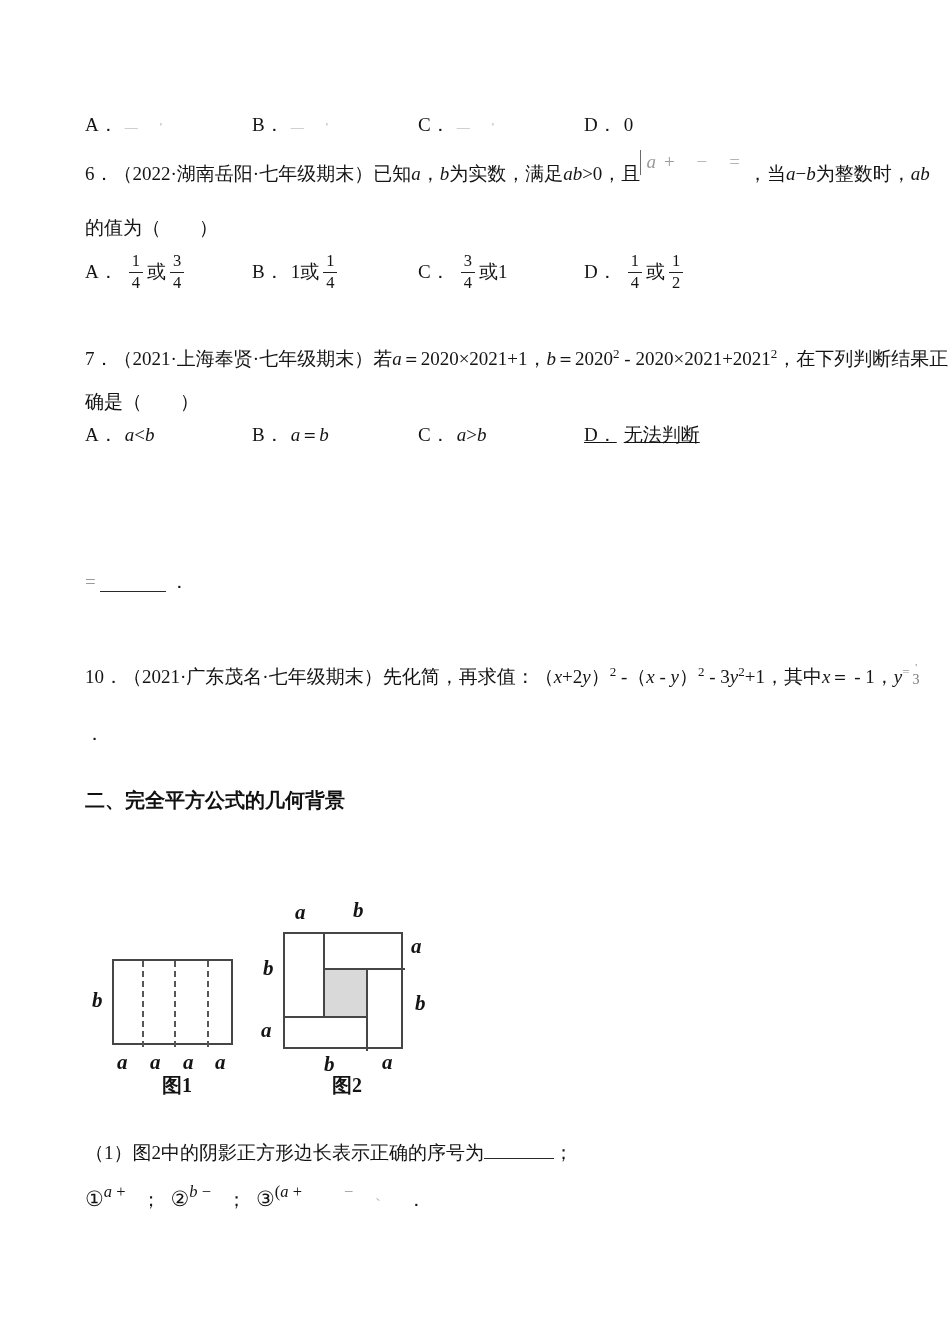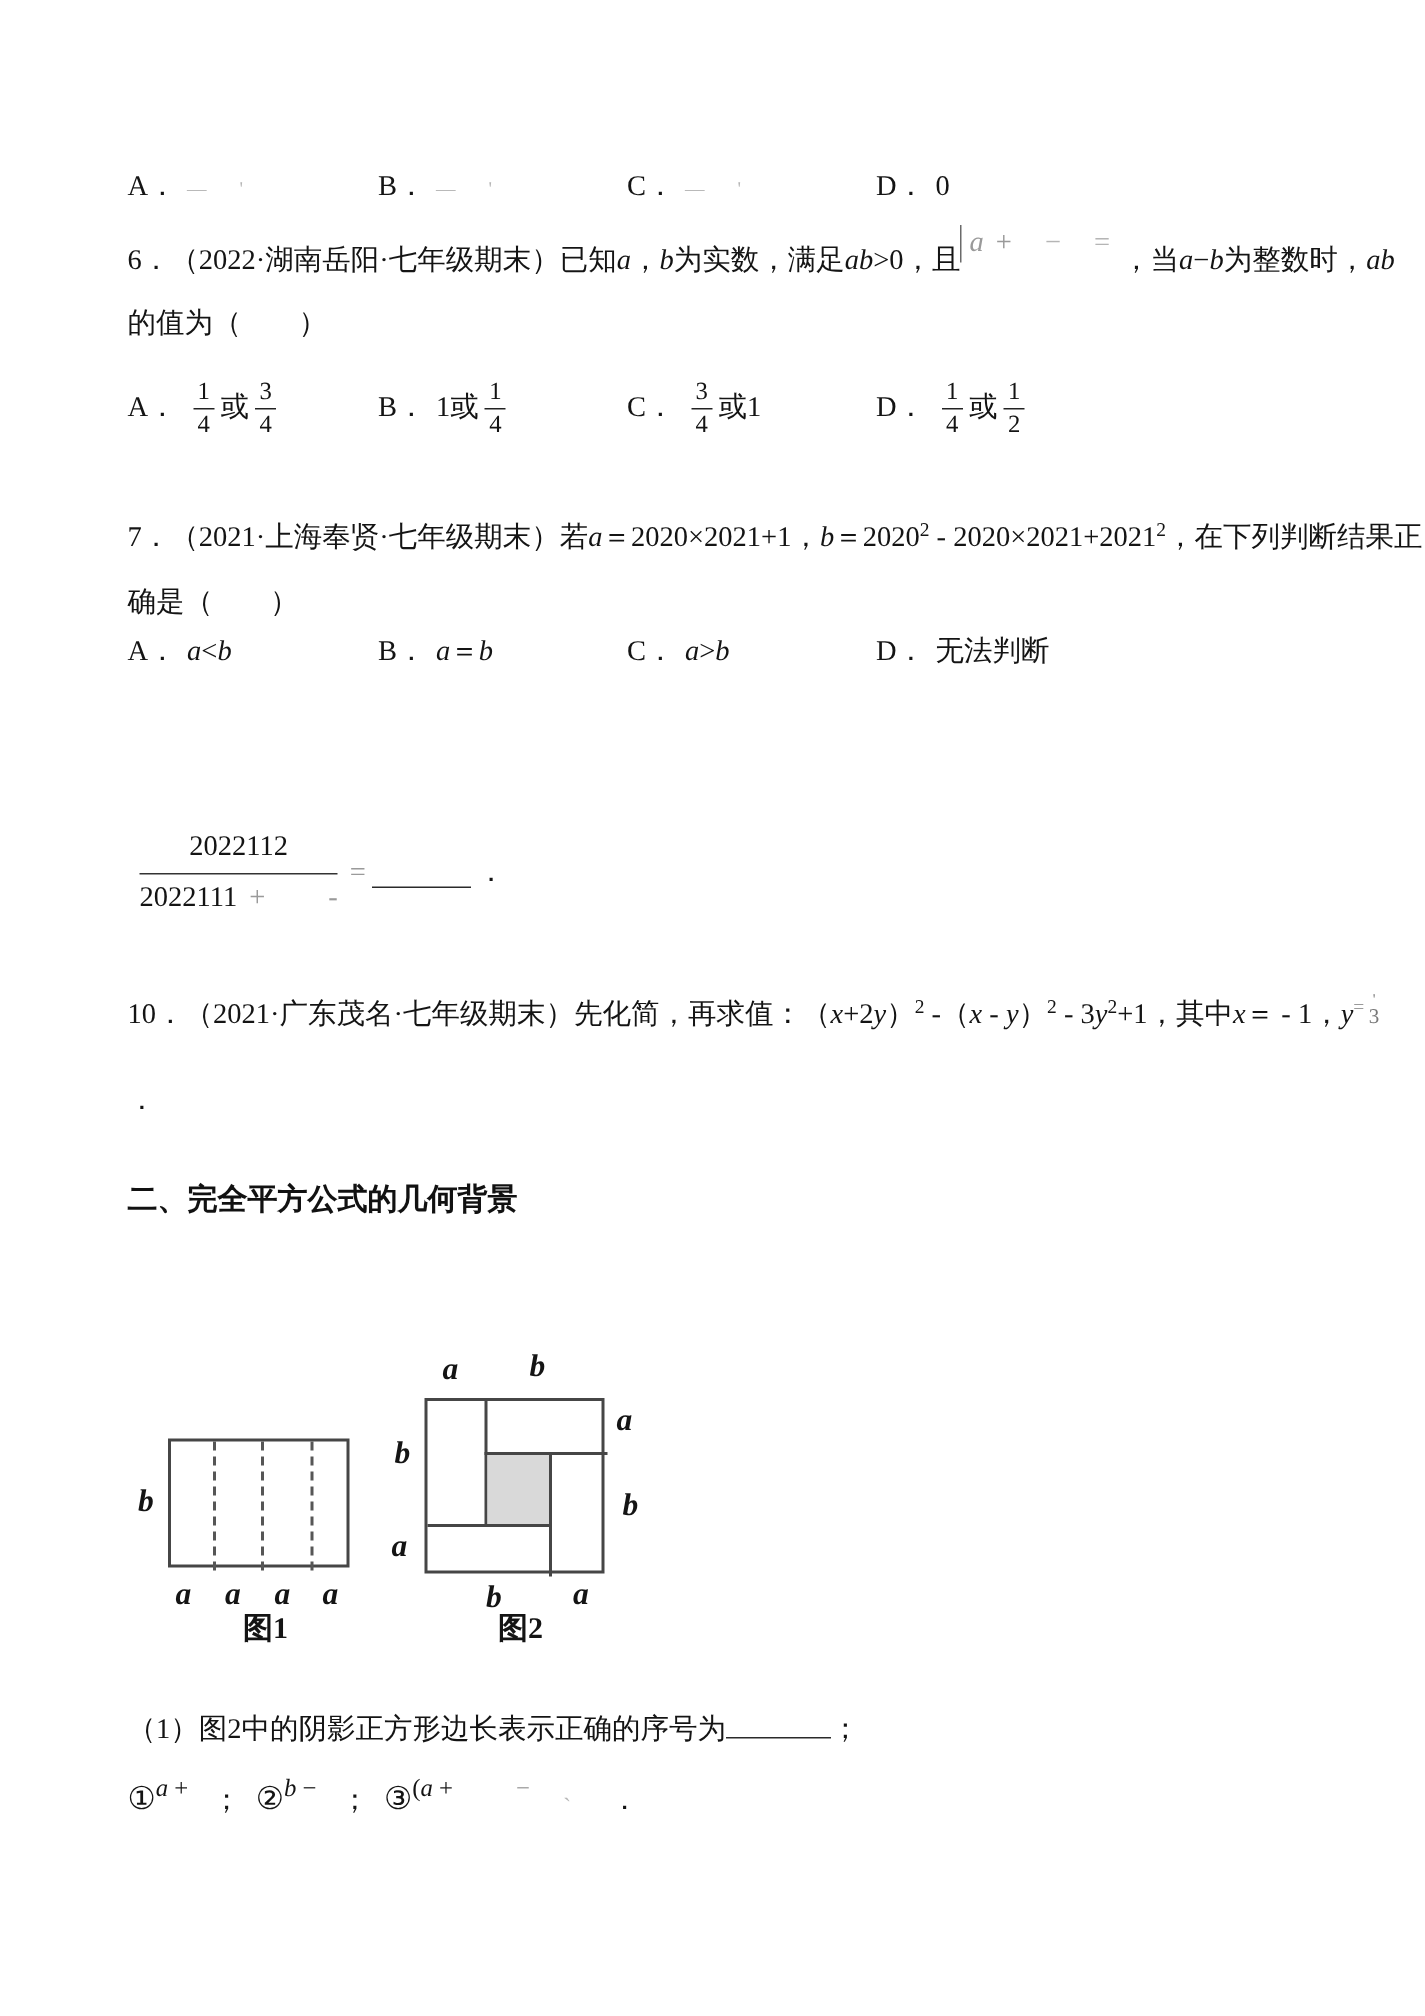--- a/index.html
+++ b/index.html
@@ -57,21 +57,21 @@
   <div class="line" style="left:0; top:113px; width:950px;">
     <span style="position:absolute; left:85px;"><span class="opt-label">A．</span><span><span class="faded small">—</span><span class="faded small gap2">'</span></span></span>
     <span style="position:absolute; left:252px;"><span class="opt-label">B．</span><span><span class="faded small">—</span><span class="faded small gap2">'</span></span></span>
     <span style="position:absolute; left:418px;"><span class="opt-label">C．</span><span><span class="faded small">—</span><span class="faded small gap2">'</span></span></span>
     <span style="position:absolute; left:584px;"><span class="opt-label">D．</span><span><span>0</span></span></span>
   </div>
 
   <div class="line" style="left:85px; top:162px;">
     <span><span>6．（2022·湖南岳阳·七年级期末）已知</span><span class="it">a</span><span>，</span><span class="it">b</span><span>为实数，满足</span><span class="it">ab</span><span>&gt;0，且</span></span><span class="mformula"><span><span class="it faded2">a</span><span class="faded2 gap1">+</span><span class="faded gap2">−</span><span class="faded gap2">=</span></span></span><span><span>，当</span><span class="it">a</span><span>−</span><span class="it">b</span><span>为整数时，</span><span class="it">ab</span></span>
   </div>
-  <div class="line" style="left:85px; top:204px;text-align:center;"><span><span>的值为（　　）</span></span></div>
+  <div class="line" style="left:85px; top:216px;text-align:center;"><span><span>的值为（　　）</span></span></div>
   <div class="line" style="left:0; top:246px; width:950px; height:52px;">
     <span class="flex" style="position:absolute; left:85px;  height:52px;">
         <span class="opt-label">A．</span>
         <span class="flex">
           <span class="frac">
             <span class="fn">1</span>
             <span class="fd">4</span>
           </span>
           <span>或</span>
           <span class="frac">
@@ -115,29 +115,25 @@
         </span>
       </span>
   </div>
 
   <div class="line" style="left:85px; top:347px;"><span><span>7．（2021·上海奉贤·七年级期末）若</span><span class="it">a</span><span>＝2020×2021+1，</span><span class="it">b</span><span>＝2020</span><span class="sup">2</span><span> - 2020×2021+2021</span><span class="sup">2</span><span>，在下列判断结果正</span></span></div>
   <div class="line" style="left:85px; top:390px;"><span><span>确是（　　）</span></span></div>
   <div class="line" style="left:0; top:423px; width:950px;">
     <span style="position:absolute; left:85px;"><span class="opt-label">A．</span><span><span class="it">a</span><span>&lt;</span><span class="it">b</span></span></span>
     <span style="position:absolute; left:252px;"><span class="opt-label">B．</span><span><span class="it">a</span><span>＝</span><span class="it">b</span></span></span>
     <span style="position:absolute; left:418px;"><span class="opt-label">C．</span><span><span class="it">a</span><span>&gt;</span><span class="it">b</span></span></span>
-    <span style="position:absolute; left:584px;"><span class="opt-label">D．</span><span><span>无法判断</span></span></span>
+    <span style="position:absolute; left:584px;text-decoration:underline;"><span class="opt-label">D．</span><span><span>无法判断</span></span></span>
   </div>
 
 
   <div class="line flex" style="left:85px; top:556px; height:52px;">
-    <span class="bigfrac">
-      <span class="bf-n"><span>2022112</span></span>
-      <span class="bf-d"><span>2022111</span><span class="faded2 gap1">+</span><span class="faded2 gap3">-</span></span>
-    </span>
     <span class="faded2">=</span>
     <span class="blank w66" style="margin:0 4px;"></span>
     <span>．</span>
   </div>
 
   <div class="line" style="left:85px; top:665px;">
     <span><span>10．（2021·广东茂名·七年级期末）先化简，再求值：（</span><span class="it">x</span><span>+2</span><span class="it">y</span><span>）</span><span class="sup">2</span><span> -（</span><span class="it">x</span><span> - </span><span class="it">y</span><span>）</span><span class="sup">2</span><span> - 3</span><span class="it">y</span><span class="sup">2</span><span>+1，其中</span><span class="it">x</span><span>＝ - 1，</span><span class="it">y</span><span class="faded2 sup">=</span></span><span class="tinyfrac"><span class="tf-n">'</span><span class="tf-d">3</span></span>
   </div>
   <div class="line" style="left:85px; top:722px;"><span>．</span></div>
 

